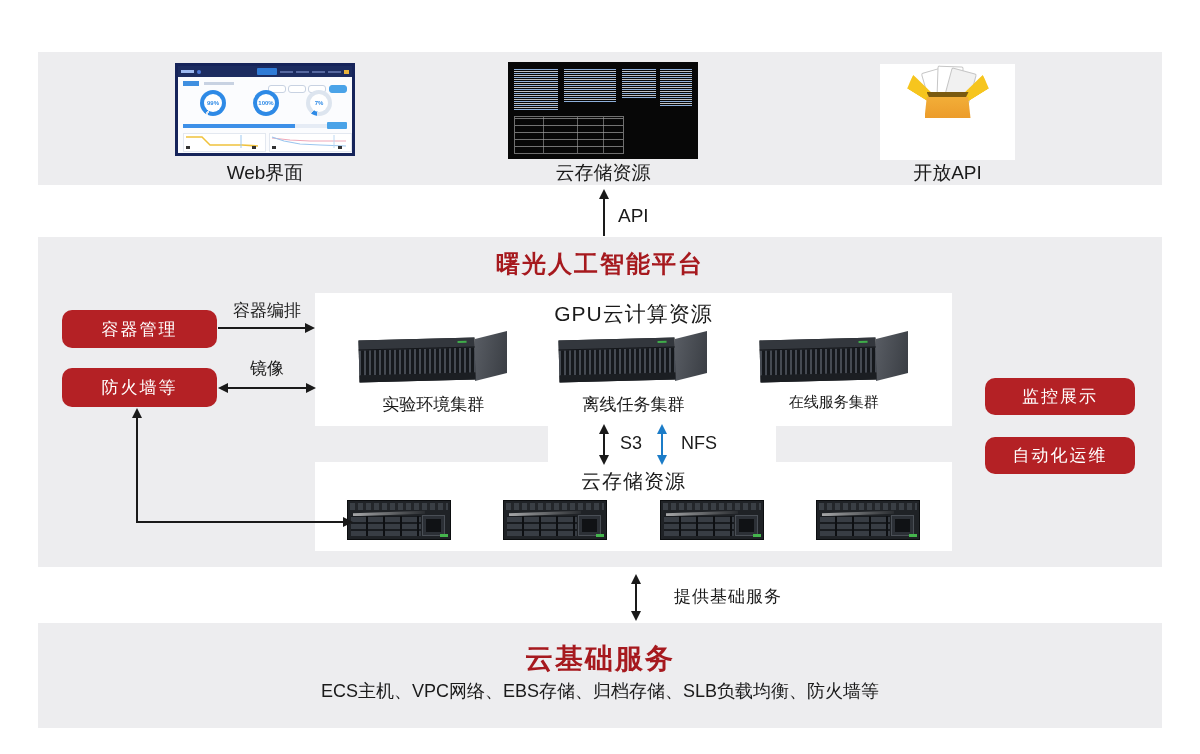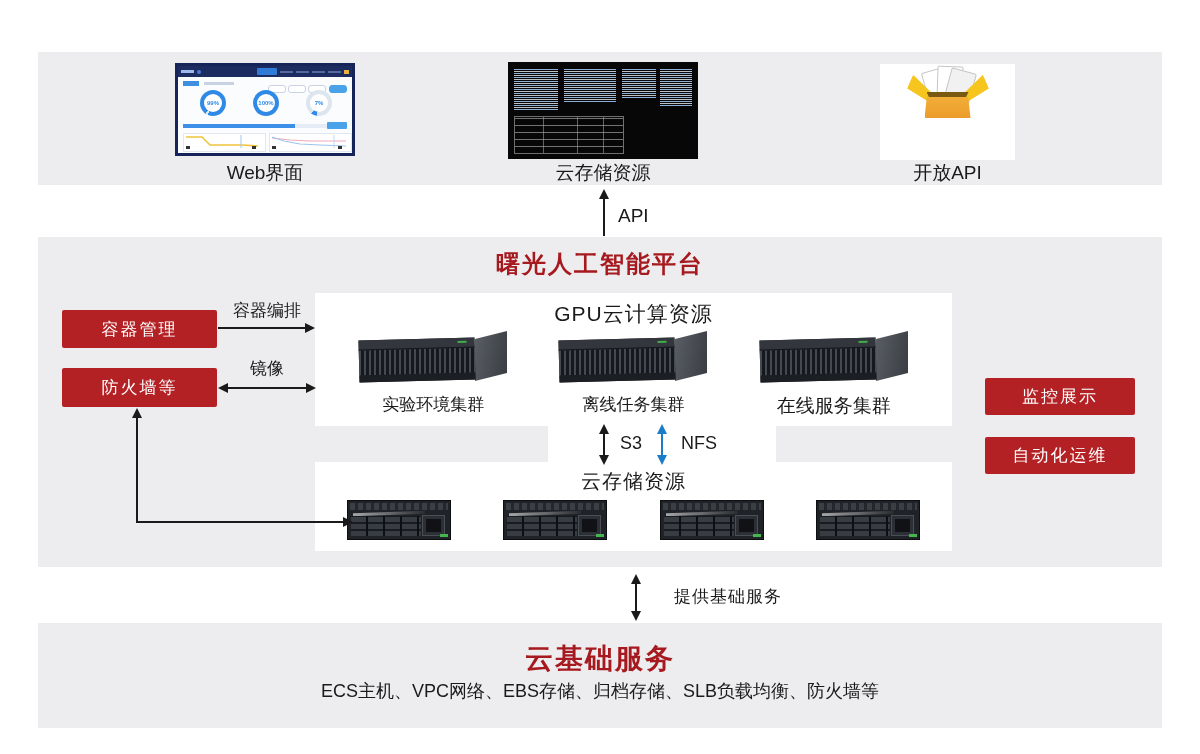--- a/index.html
+++ b/index.html
@@ -18,21 +18,21 @@
   .fig-label{position:absolute;font-size:19px;text-align:center;color:#1a1a1a;}
   #lbl-web{left:175px;top:160px;width:180px;}
   #lbl-term{left:498px;top:160px;width:210px;}
   #lbl-openapi{left:880px;top:160px;width:135px;}
 
   #mid-title{position:absolute;left:38px;top:248px;width:1124px;text-align:center;
     font-size:24px;font-weight:bold;color:#a6191e;letter-spacing:2px;}
   #gpu-title{position:absolute;left:0;top:7px;width:100%;text-align:center;font-size:21px;letter-spacing:1px;}
   #storage-title{position:absolute;left:0;top:6px;width:100%;text-align:center;font-size:20px;letter-spacing:1px;}
 
-  .pill{position:absolute;background:#b42125;color:#fff;border-radius:2px;
+  .pill{position:absolute;background:#b42125;color:#fff;border-radius:10px;
     display:flex;align-items:center;justify-content:center;font-size:17px;letter-spacing:2px;}
   #btn-container{left:62px;top:310px;width:155px;height:38px;}
   #btn-image{left:62px;top:368px;width:155px;height:39px;}
   #btn-monitor{left:985px;top:378px;width:150px;height:37px;}
   #btn-ops{left:985px;top:437px;width:150px;height:37px;}
 
   .lbl{position:absolute;color:#1a1a1a;}
   #lbl-orch{left:218px;top:299px;width:98px;text-align:center;font-size:17px;}
   #lbl-img{left:218px;top:357px;width:98px;text-align:center;font-size:17px;}
   #lbl-api{left:618px;top:205px;font-size:19px;}
@@ -181,21 +181,21 @@
         <div class="gpu-server">
           <div class="gs-side"></div>
           <div class="gs-front">
             <div class="gs-top">
                 <div class="gs-led"></div>
               </div>
             <div class="gs-bays"></div>
             <div class="gs-bottom"></div>
           </div>
         </div>
-        <div style="font-size:19px;margin-top:6px;">在线服务集群</div>
+        <div style="font-size:15px;margin-top:6px;">在线服务集群</div>
       </div>
     </div>
   </div>
 
   <div class="whitebox" id="storage-box">
     <div id="storage-title">云存储资源</div>
     <div class="storage-row">
       <div class="st-server">
         <div class="st-top"></div>
         <div class="st-streak"></div>

